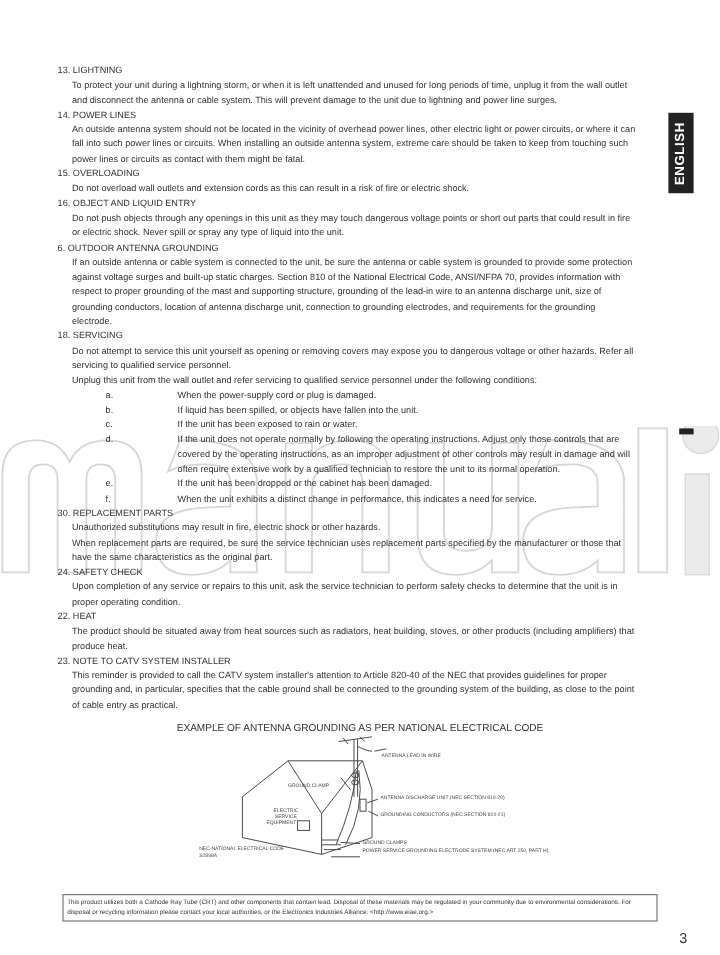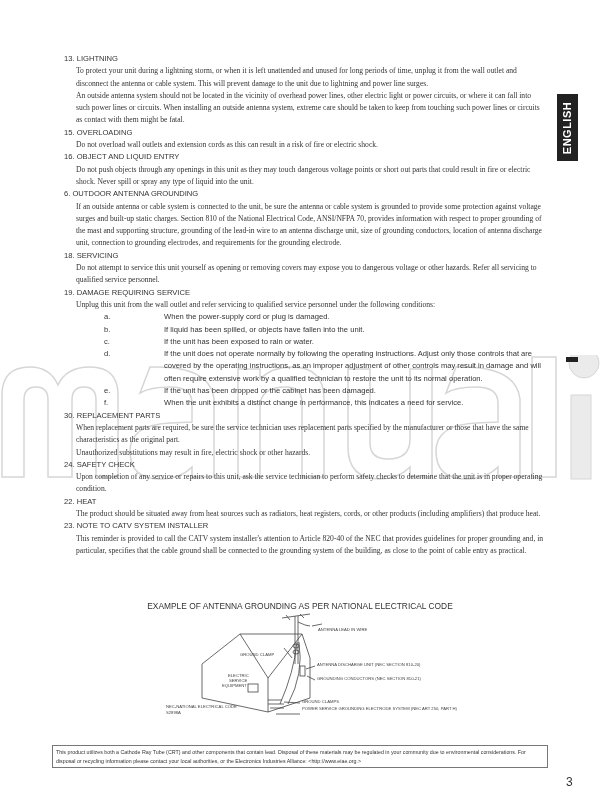--- a/index.html
+++ b/index.html
@@ -1,24 +1,24 @@
 <!DOCTYPE html>
 <html><head>
 <meta charset="utf-8">
 <style>
   html, body { margin: 0; padding: 0; background: #ffffff; }
   body { width: 600px; height: 796px; position: relative; overflow: hidden;
          font-family: "Liberation Sans", sans-serif; color: #333333; }
   .watermark { position: absolute; left: 0; top: 355px; width: 600px; height: 125px;
                z-index: 0; pointer-events: none; }
-  .content { position: absolute; left: 64px; top: 53px; width: 482px; z-index: 1;
+  .content { position: absolute; left: 48px; top: 53px; width: 482px; z-index: 1;
              font-size: 7.6px; line-height: 12.3px; }
   .sec-title { margin: 0; padding: 0; }
   .sec-body { margin: 0 0 0 12px; }
-  .sec-body p { margin: 0; font-family: Liberation Serif, serif; }
+  .sec-body p { margin: 0; }
   .sub-list { margin: 0; padding: 0; list-style: none; }
   .sub-list li { display: flex; margin-left: 28px; }
   .sub-list .lt { width: 16px; flex: none; }
   .sub-list .tx { flex: 1; margin-left: 44px; }
   .lang-tab { position: absolute; left: 557px; top: 94px; width: 21px; height: 67px;
               background: #222222; color: #ffffff; z-index: 2;
               display: flex; align-items: center; justify-content: center; }
   .lang-tab span { transform: rotate(-90deg); font-weight: bold; font-size: 11px;
                    letter-spacing: 0.5px; white-space: nowrap; }
   .side-mark { position: absolute; left: 566px; top: 357px; width: 12px; height: 5px;
@@ -54,20 +54,21 @@
 <div class="side-mark"></div>
 
 <div class="content">
   <div>
     <div class="sec-title">13. LIGHTNING</div>
     <div class="sec-body">
         <p>To protect your unit during a lightning storm, or when it is left unattended and unused for long periods of time, unplug it from the wall outlet and disconnect the antenna or cable system. This will prevent damage to the unit due to lightning and power line surges.</p>
       </div>
   </div>
   <div>
+    <div class="sec-title">14. POWER LINES</div>
     <div class="sec-body">
         <p>An outside antenna system should not be located in the vicinity of overhead power lines, other electric light or power circuits, or where it can fall into such power lines or circuits. When installing an outside antenna system, extreme care should be taken to keep from touching such power lines or circuits as contact with them might be fatal.</p>
       </div>
   </div>
   <div>
     <div class="sec-title">15. OVERLOADING</div>
     <div class="sec-body">
         <p>Do not overload wall outlets and extension cords as this can result in a risk of fire or electric shock.</p>
       </div>
   </div>
@@ -83,21 +84,20 @@
         <p>If an outside antenna or cable system is connected to the unit, be sure the antenna or cable system is grounded to provide some protection against voltage surges and built-up static charges. Section 810 of the National Electrical Code, ANSI/NFPA 70, provides information with respect to proper grounding of the mast and supporting structure, grounding of the lead-in wire to an antenna discharge unit, size of grounding conductors, location of antenna discharge unit, connection to grounding electrodes, and requirements for the grounding electrode.</p>
       </div>
   </div>
   <div>
     <div class="sec-title">18. SERVICING</div>
     <div class="sec-body">
         <p>Do not attempt to service this unit yourself as opening or removing covers may expose you to dangerous voltage or other hazards. Refer all servicing to qualified service personnel.</p>
       </div>
   </div>
   <div>
-    <div class="sec-title">19. DAMAGE REQUIRING SERVICE</div>
     <div class="sec-body">
       <p>Unplug this unit from the wall outlet and refer servicing to qualified service personnel under the following conditions:</p>
       <ul class="sub-list">
         <li>
             <span class="lt">a.</span>
             <span class="tx">When the power-supply cord or plug is damaged.</span>
           </li>
         <li>
             <span class="lt">b.</span>
             <span class="tx">If liquid has been spilled, or objects have fallen into the unit.</span>
@@ -117,34 +117,34 @@
         <li>
             <span class="lt">f.</span>
             <span class="tx">When the unit exhibits a distinct change in performance, this indicates a need for service.</span>
           </li>
       </ul>
     </div>
   </div>
   <div>
     <div class="sec-title">30. REPLACEMENT PARTS</div>
     <div class="sec-body">
+      <p>Unauthorized substitutions may result in fire, electric shock or other hazards.</p>
       <p>When replacement parts are required, be sure the service technician uses replacement parts specified by the manufacturer or those that have the same characteristics as the original part.</p>
-      <p>Unauthorized substitutions may result in fire, electric shock or other hazards.</p>
     </div>
   </div>
   <div>
     <div class="sec-title">24. SAFETY CHECK</div>
     <div class="sec-body">
         <p>Upon completion of any service or repairs to this unit, ask the service technician to perform safety checks to determine that the unit is in proper operating condition.</p>
       </div>
   </div>
   <div>
     <div class="sec-title">22. HEAT</div>
     <div class="sec-body">
-        <p>The product should be situated away from heat sources such as radiators, heat registers, cords, or other products (including amplifiers) that produce heat.</p>
+        <p>The product should be situated away from heat sources such as radiators, heat building, stoves, or other products (including amplifiers) that produce heat.</p>
       </div>
   </div>
   <div>
     <div class="sec-title">23. NOTE TO CATV SYSTEM INSTALLER</div>
     <div class="sec-body">
         <p>This reminder is provided to call the CATV system installer's attention to Article 820-40 of the NEC that provides guidelines for proper grounding and, in particular, specifies that the cable ground shall be connected to the grounding system of the building, as close to the point of cable entry as practical.</p>
       </div>
   </div>
 </div>
 

